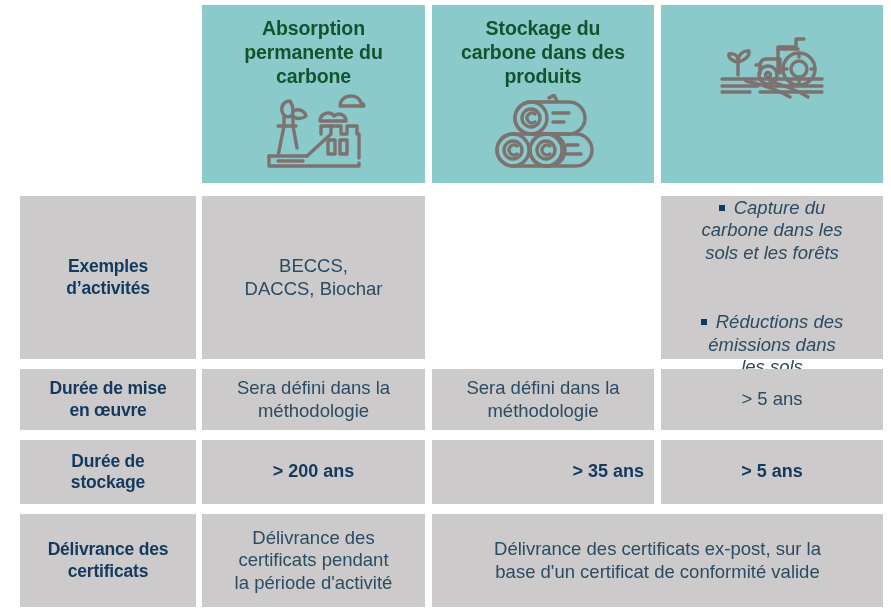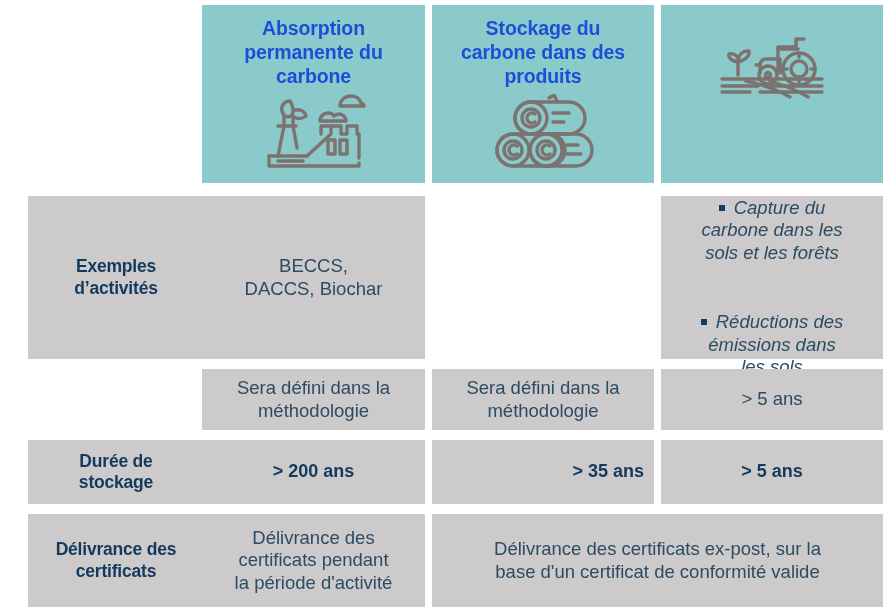--- a/index.html
+++ b/index.html
@@ -36,39 +36,38 @@
   
   .hdr {
     background: #8BCACA;
     padding: 12px 8px 8px 8px;
     justify-content: flex-start;
   }
   .hdr-title {
     font-weight: bold;
     font-size: 19.5px;
     letter-spacing: -0.1px;
-    color: #1d4ed8;
+    color: #14532d;
     white-space: pre-line;
     margin-bottom: 4px;
     text-align: center;
   }
   .hdr-icon {
     display: block;
     margin-top: 2px;
   }
 
   
   .rowlabel {
     background: #CCCACA;
     font-weight: bold;
     font-size: 17.5px;
     color: #13395E;
     white-space: pre-line;
     letter-spacing: -0.2px;
-    margin-left: 8px;
   }
 
   
   .data {
     background: #CCCACA;
     font-size: 18.5px;
     color: #2B4C63;
     font-weight: normal;
     white-space: pre-line;
     padding: 4px 10px;
@@ -224,20 +223,24 @@
 sols et les forêts</span>
       </li>
       <li>
         <span class="bsq"></span><span>Réductions des
 émissions dans
 les  sols</span>
       </li>
     </ul>
   </div>
 
+  <div class="cell rowlabel" style="left:20px; top:369px; width:176px; height:61px;">
+    <span>Durée de mise
+en œuvre</span>
+  </div>
 
   <div class="cell data" style="left:202px; top:369px; width:223px; height:61px;">
     <span>Sera défini dans la
 méthodologie</span>
   </div>
 
   <div class="cell data" style="left:432px; top:369px; width:222px; height:61px;">
     <span>Sera défini dans la
 méthodologie</span>
   </div>

